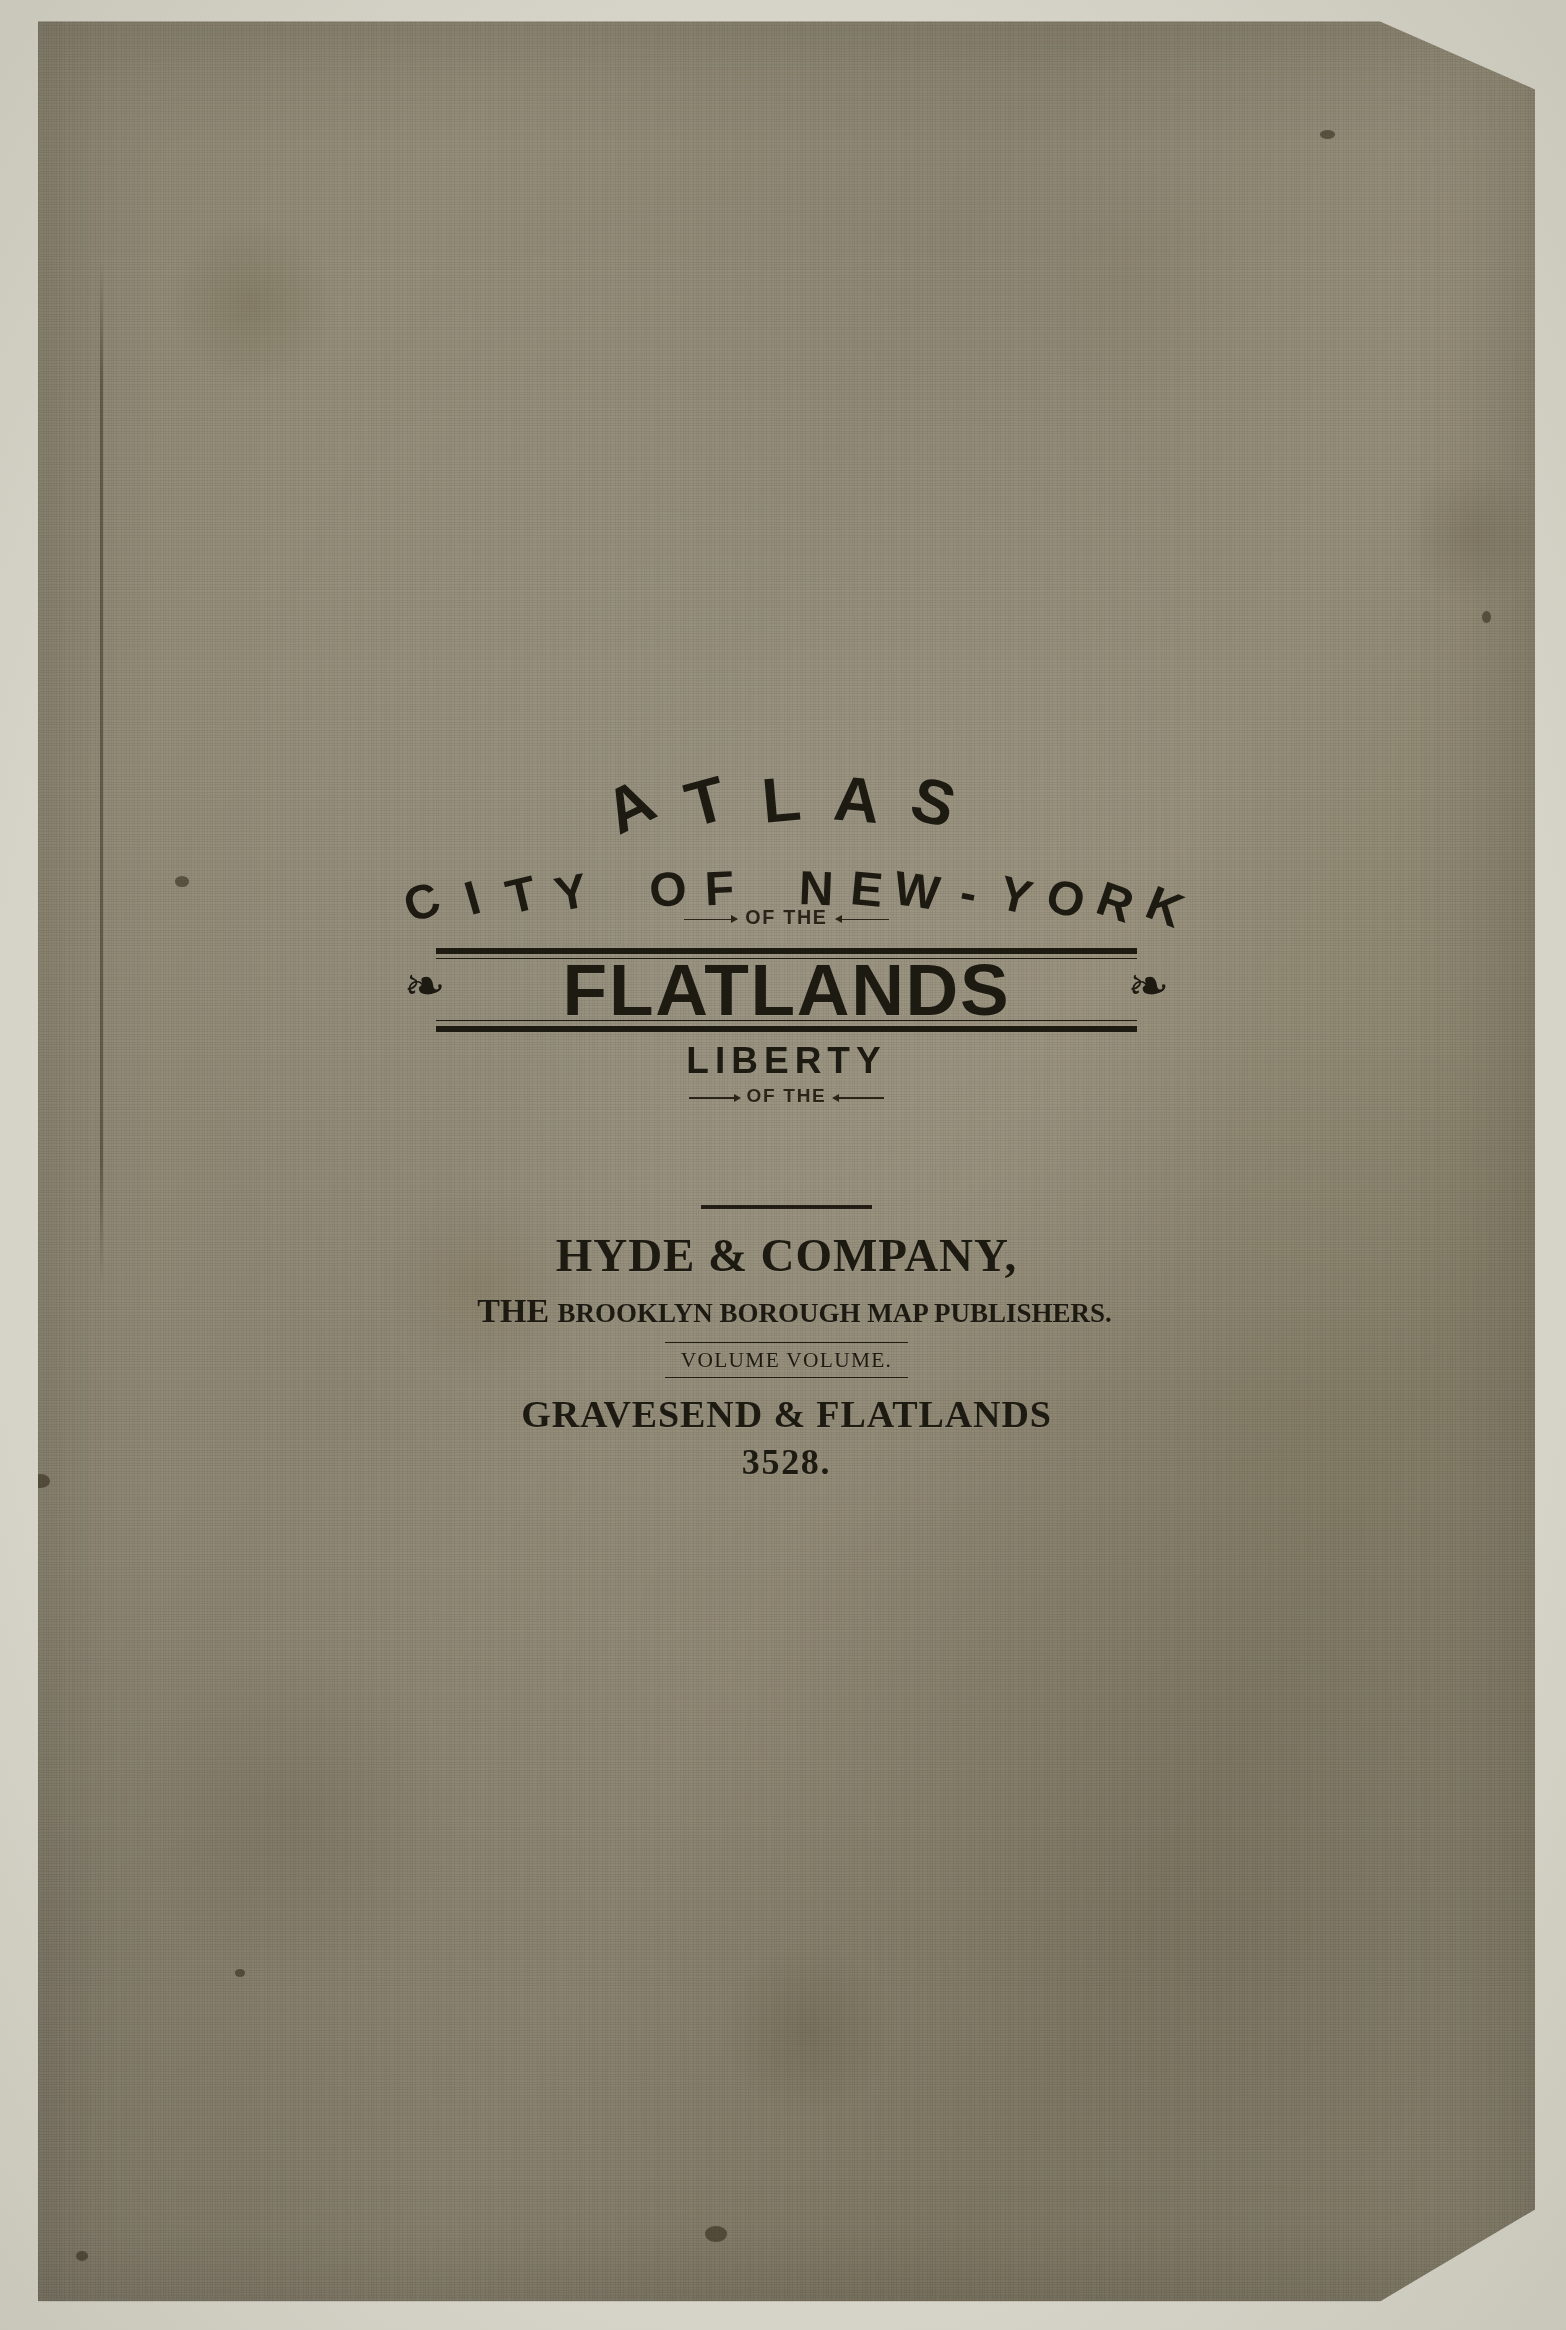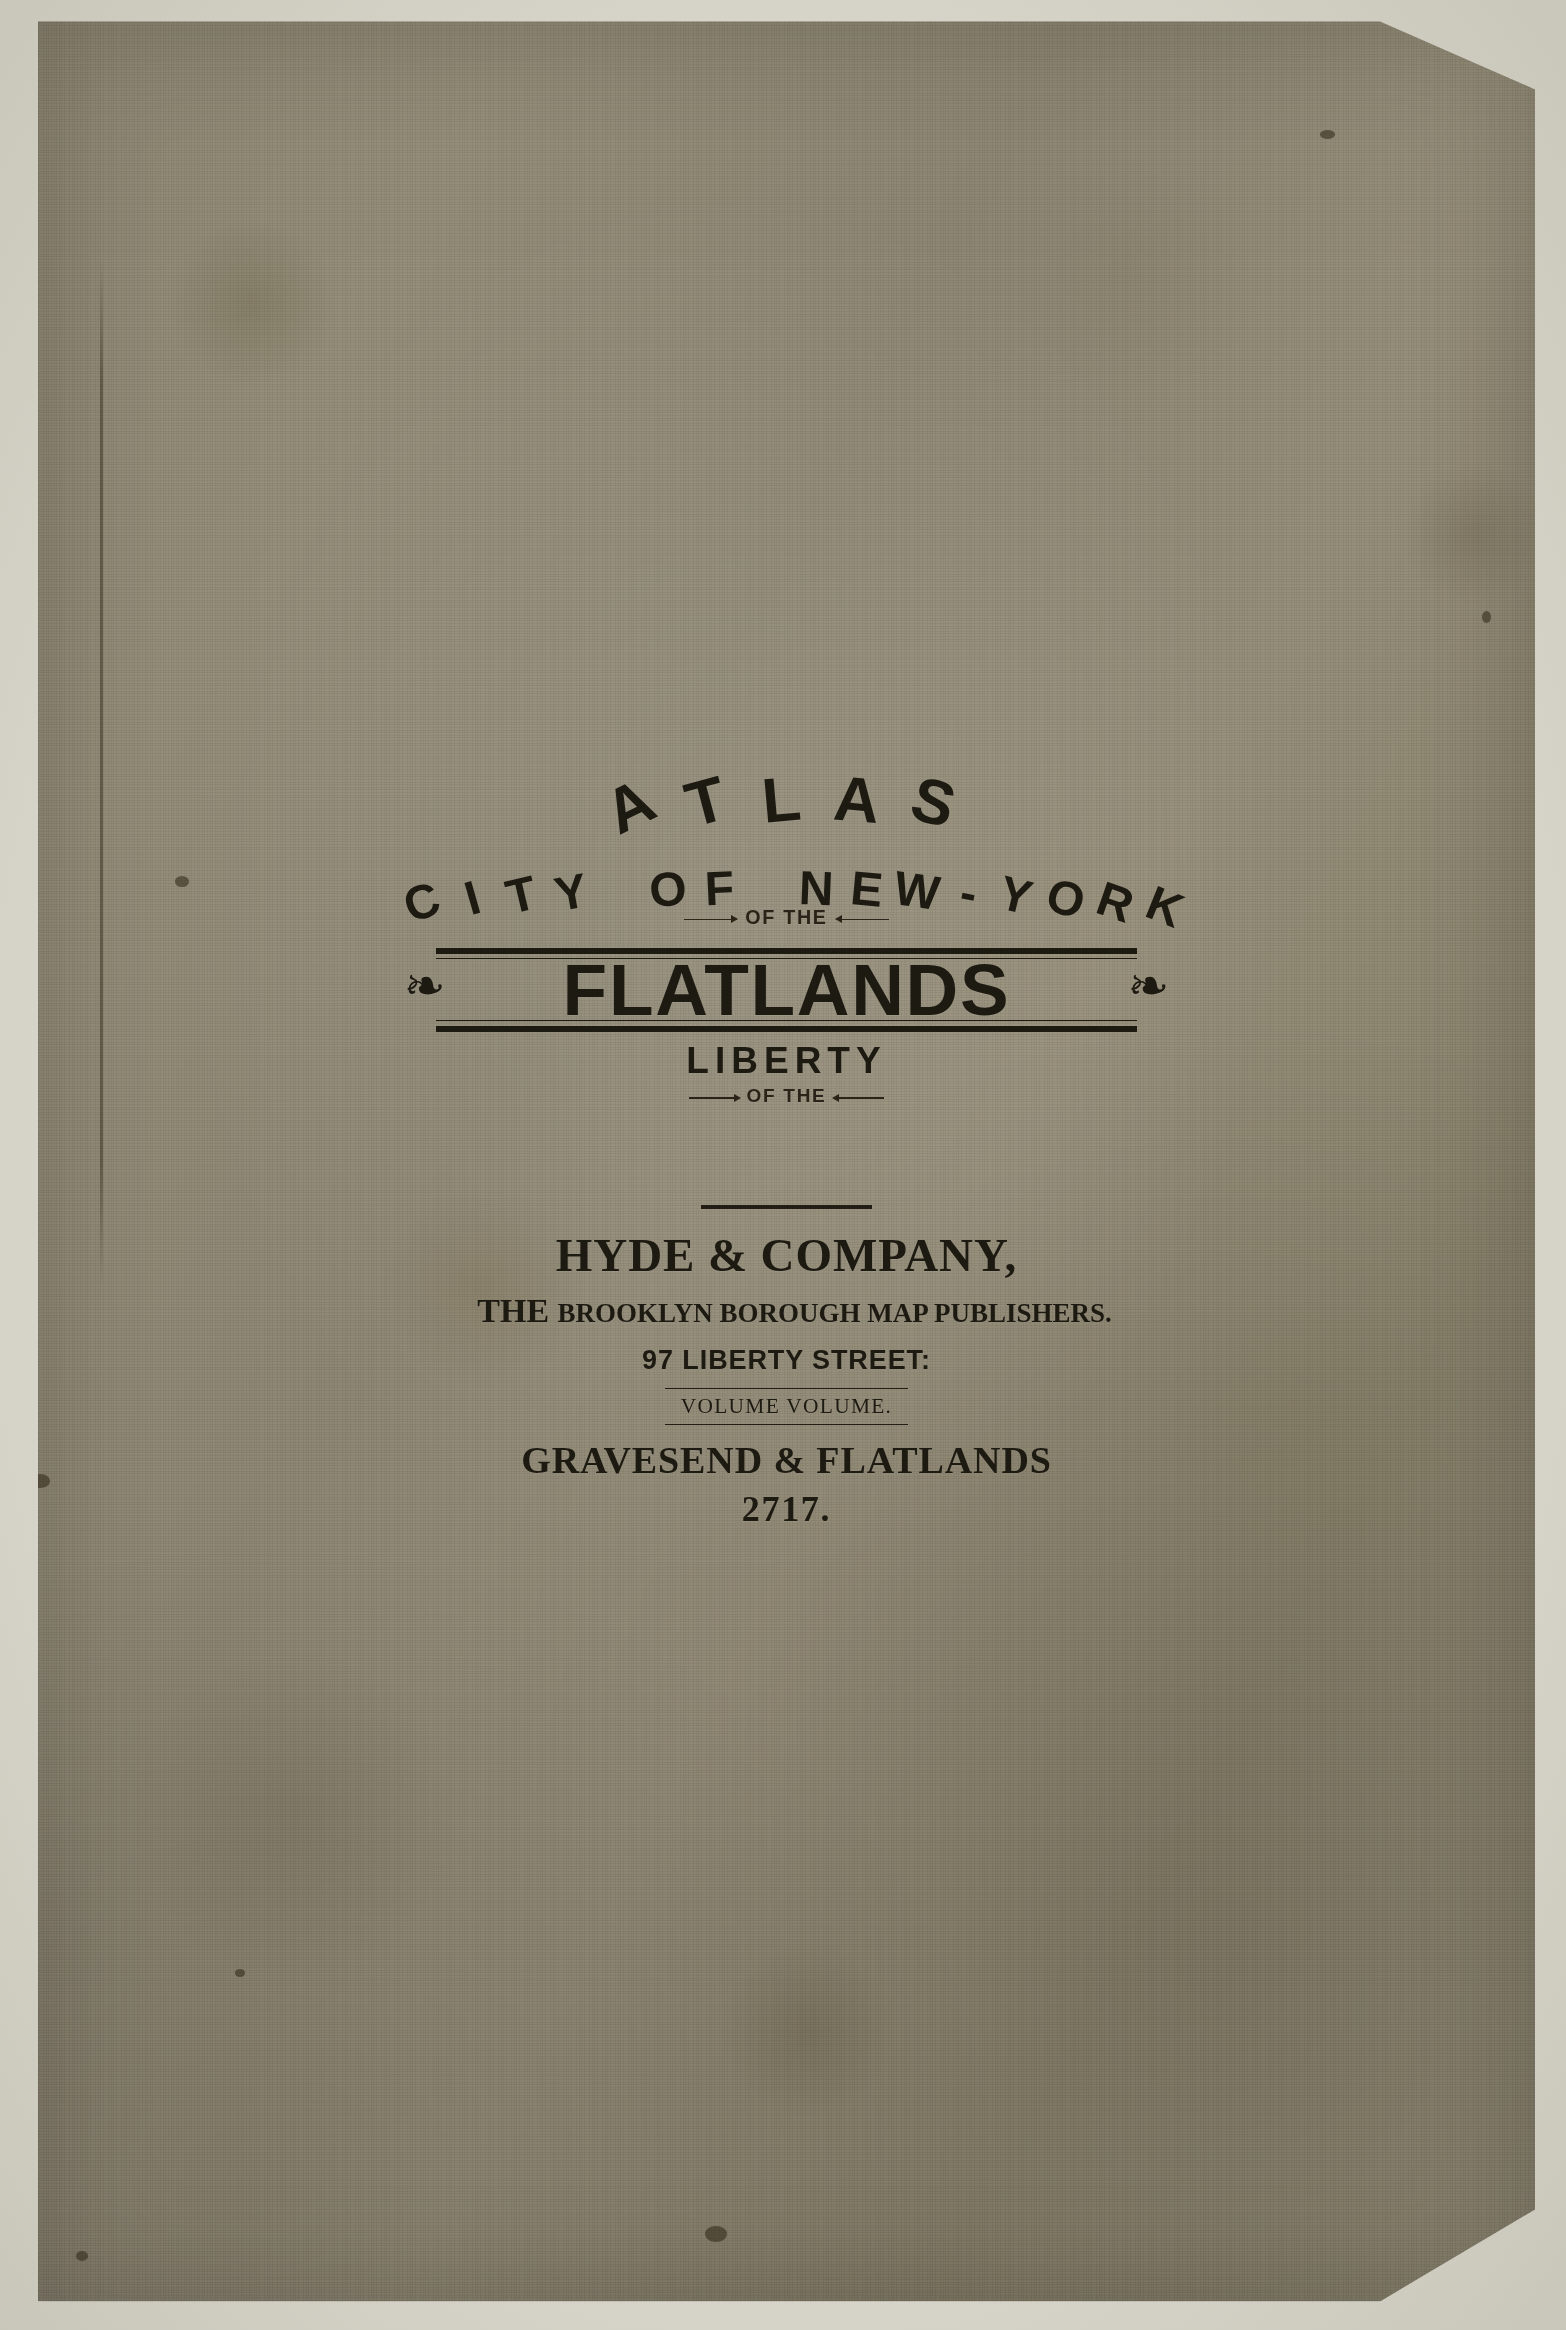--- a/index.html
+++ b/index.html
@@ -400,24 +400,23 @@
 
       <div class="divider"></div>
 
       <div class="publisher">HYDE &amp; COMPANY,</div>
 
       <div class="publisher-sub">
         <span>THE</span>
         <span class="sc">BROOKLYN BOROUGH MAP PUBLISHERS.</span>
       </div>
 
-      <div class="address">97 LIBERTY STREET:</div>
 
       <div class="volume-wrap">
         <div class="volume">VOLUME VOLUME.</div>
       </div>
 
       <div class="region">GRAVESEND &amp; FLATLANDS</div>
-      <div class="year">2717.</div>
+      <div class="year">3528.</div>
     </div>
   </div>
 </div>
 
 
 </body></html>

